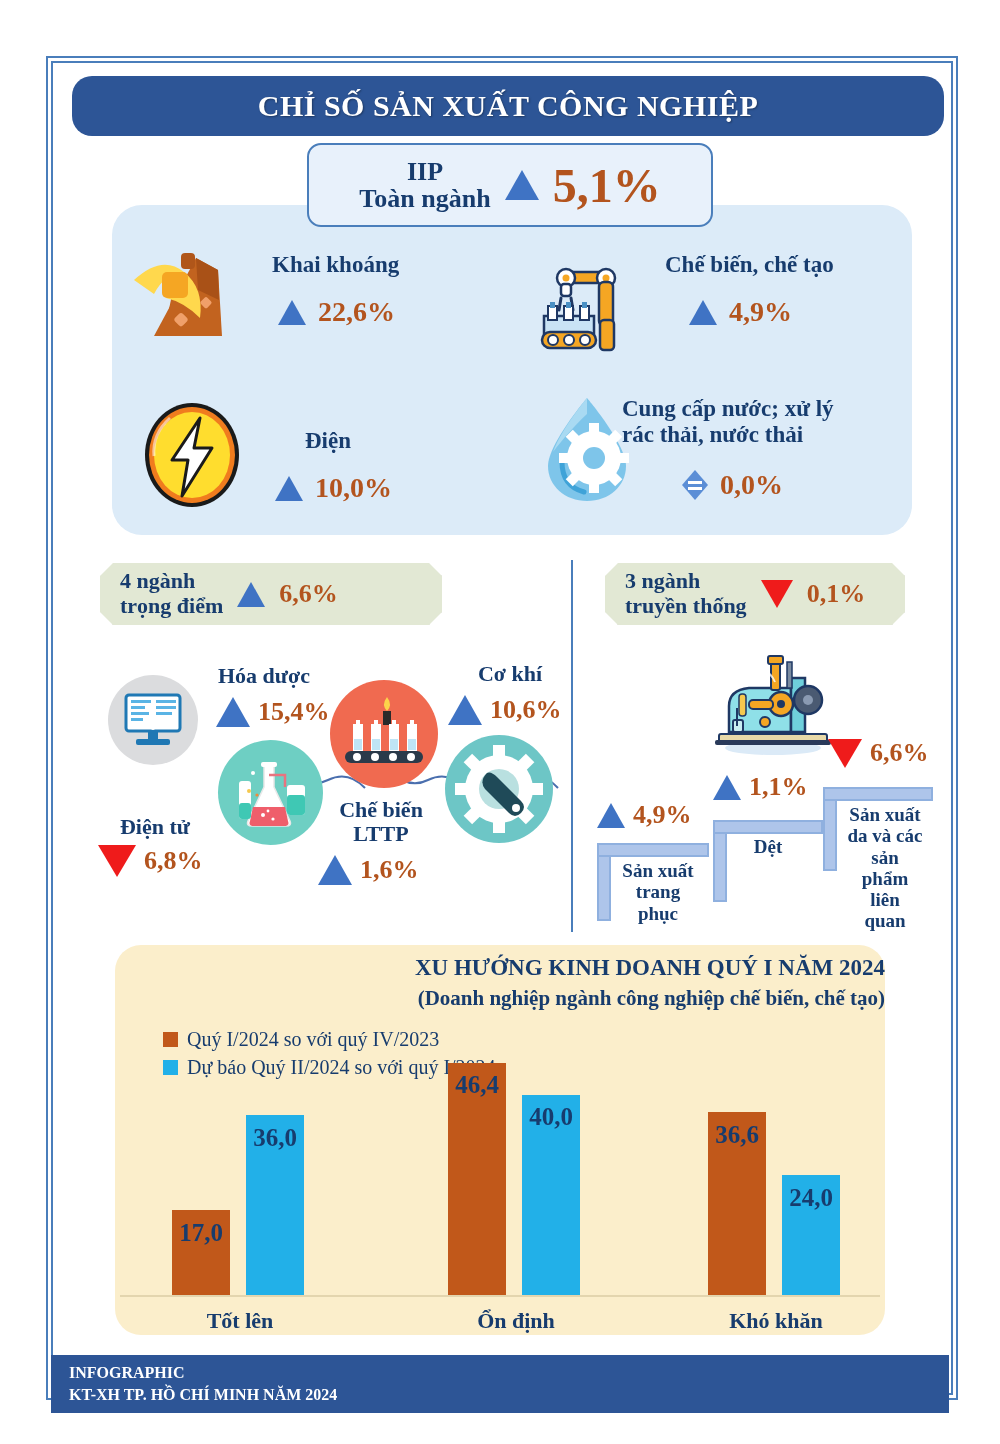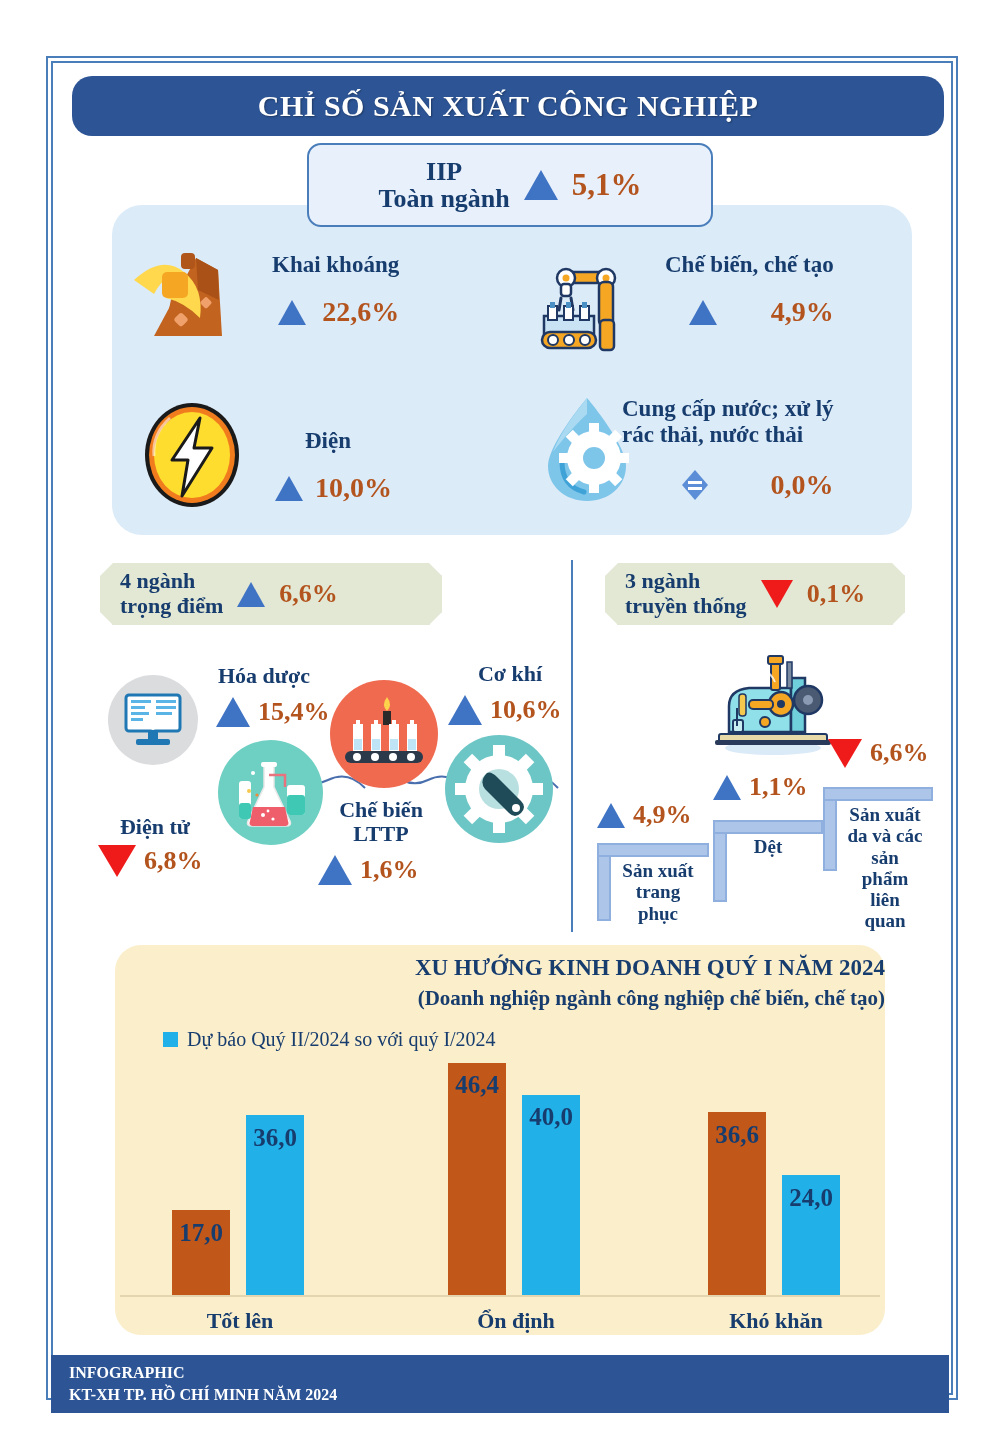--- a/index.html
+++ b/index.html
@@ -24,36 +24,36 @@
   
   .sector-panel{position:absolute;left:112px;top:205px;width:800px;height:330px;
     background:#dcebf8;border-radius:30px;}
 
   
   .iip-box{position:absolute;left:307px;top:143px;width:402px;height:80px;
     background:#e8f1fb;border:2px solid #4a7ebb;border-radius:14px;z-index:5;
     display:flex;align-items:center;justify-content:center;gap:14px;}
   .iip-label{display:flex;flex-direction:column;align-items:center;line-height:1.05;}
   .iip-label span{color:#173c6e;font-size:26px;font-weight:bold;}
-  .iip-val{color:#b3541e;font-size:31px;font-weight:bold;}
+  .iip-val{color:#b3541e;font-size:48px;font-weight:bold;}
 
   
   .tri-up{width:0;height:0;border-left:17px solid transparent;border-right:17px solid transparent;
     border-bottom:30px solid #3f73c4;}
   .tri-up.sm{border-left-width:14px;border-right-width:14px;border-bottom-width:25px;}
   .tri-down{width:0;height:0;border-left:19px solid transparent;border-right:19px solid transparent;
     border-top:32px solid #ef1b1b;}
   .eqmark{width:26px;height:30px;background:#5b8ed6;
     clip-path:polygon(50% 0,100% 50%,50% 100%,0 50%);position:relative;}
   .eqmark:before,.eqmark:after{content:"";position:absolute;left:6px;width:14px;height:3px;background:#fff;}
   .eqmark:before{top:11px;} .eqmark:after{top:17px;}
 
   .sector{position:absolute;}
   .sec-name{color:#173c6e;font-size:23px;font-weight:bold;line-height:1.15;}
-  .sec-row{display:flex;align-items:center;gap:12px;justify-content:space-between;}
+  .sec-row{display:flex;align-items:center;gap:12px;}
   .sec-val{color:#b3541e;font-size:28px;font-weight:bold;}
 
   
   .ribbon{position:absolute;height:62px;background:#e2e8d4;
     clip-path:polygon(13px 0,calc(100% - 13px) 0,100% 13px,100% calc(100% - 13px),calc(100% - 13px) 100%,13px 100%,0 calc(100% - 13px),0 13px);
     display:flex;align-items:center;gap:14px;padding:0 20px;box-sizing:border-box;
     box-shadow:2px 3px 4px rgba(0,0,0,.18);}
   .ribbon .txt{color:#173c6e;font-size:22px;font-weight:bold;line-height:1.12;}
   .ribbon .val{color:#b3541e;font-size:26px;font-weight:bold;}
 
@@ -400,20 +400,24 @@
     <div>liên</div>
     <div>quan</div>
   </div>
 
   <div class="chart-panel"></div>
   <div class="chart-title">XU HƯỚNG KINH DOANH QUÝ I NĂM 2024</div>
   <div class="chart-sub">(Doanh nghiệp ngành công nghiệp chế biến, chế tạo)</div>
 
   <div class="legend">
     <div class="leg-item">
+      <div class="leg-sw" style="background:#c1581a;"></div>
+      <div class="leg-tx">Quý I/2024 so với quý IV/2023</div>
+    </div>
+    <div class="leg-item">
       <div class="leg-sw" style="background:#22b0e8;"></div>
       <div class="leg-tx">Dự báo Quý II/2024 so với quý I/2024</div>
     </div>
   </div>
 
   <div class="axis"></div>
 
   <div class="bars-area">
 
     <div class="bar" style="left:172px;width:58px;height:85px;background:#c1581a;"></div>

